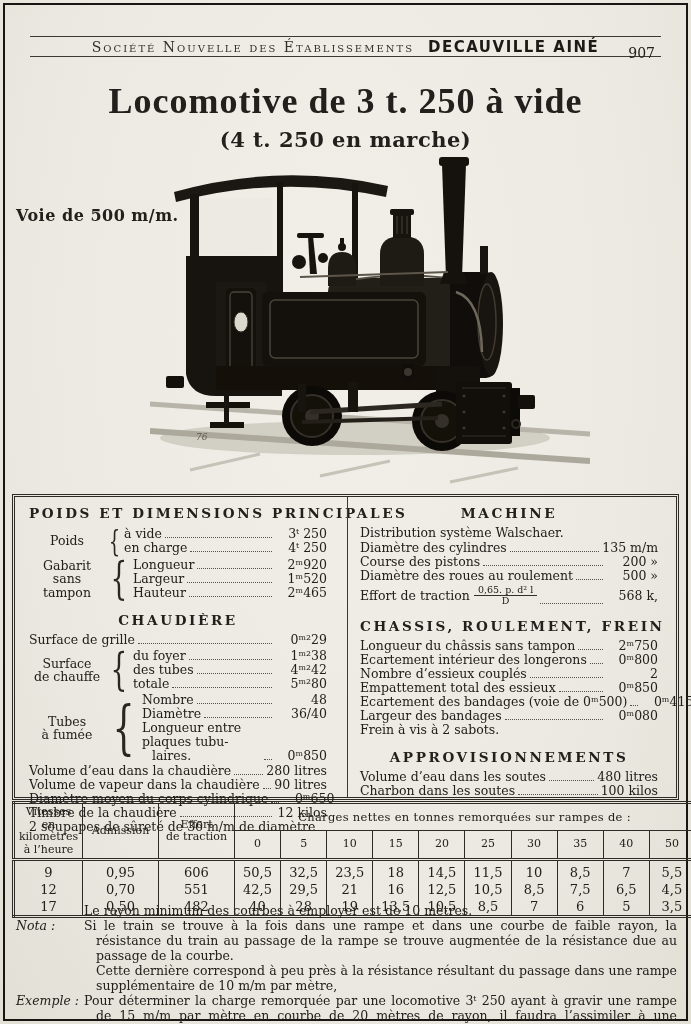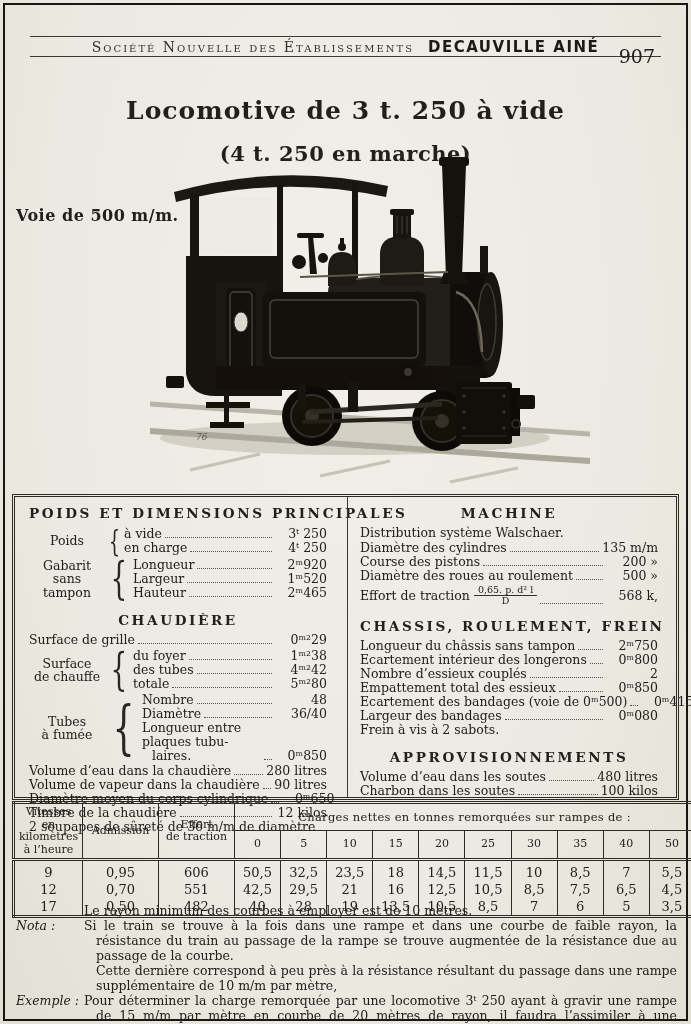--- a/index.html
+++ b/index.html
@@ -10,25 +10,25 @@
     font-family:"DejaVu Serif","DejaVu Sans",serif;color:#22201c;
   }
   .frame{position:absolute;inset:3px;border:2px solid #181613;pointer-events:none;}
 
   
   .header{position:absolute;top:36px;left:30px;right:30px;height:21px;box-sizing:border-box;
     border-top:1px solid #3c3933;border-bottom:1px solid #3c3933;
     display:flex;align-items:center;justify-content:center;gap:14px;}
   .society{font-variant:small-caps;letter-spacing:2px;font-size:14px;color:#33302a;}
   .brand{font-family:"DejaVu Sans",sans-serif;font-weight:700;font-size:15px;letter-spacing:1.5px;color:#1c1a16;}
-  .pagenum{position:absolute;right:6px;top:8px;font-size:19px;}
+  .pagenum{position:absolute;right:6px;top:8px;font-size:14px;}
 
   
   .titleblock{position:absolute;top:80px;left:0;right:0;text-align:center;}
-  .titleblock h1{margin:16px;font-size:25px;font-weight:700;letter-spacing:1px;}
+  .titleblock h1{margin:0;font-size:36px;font-weight:700;letter-spacing:1px;font-family:Liberation Serif, serif;}
   .titleblock h2{margin:5px 0 0;font-size:21px;font-weight:700;letter-spacing:.5px;}
 
   
   .figure{position:absolute;top:150px;left:0;right:0;height:342px;}
   .caption{position:absolute;left:16px;top:56px;font-size:16px;font-weight:700;letter-spacing:.5px;}
   .loco-svg{position:absolute;left:150px;top:0;}
   .fignum{position:absolute;left:196px;top:282px;font-size:9px;font-style:italic;color:#5d574e;}
 
   
   .specs{position:absolute;left:12px;right:12px;top:494px;height:306px;box-sizing:border-box;

